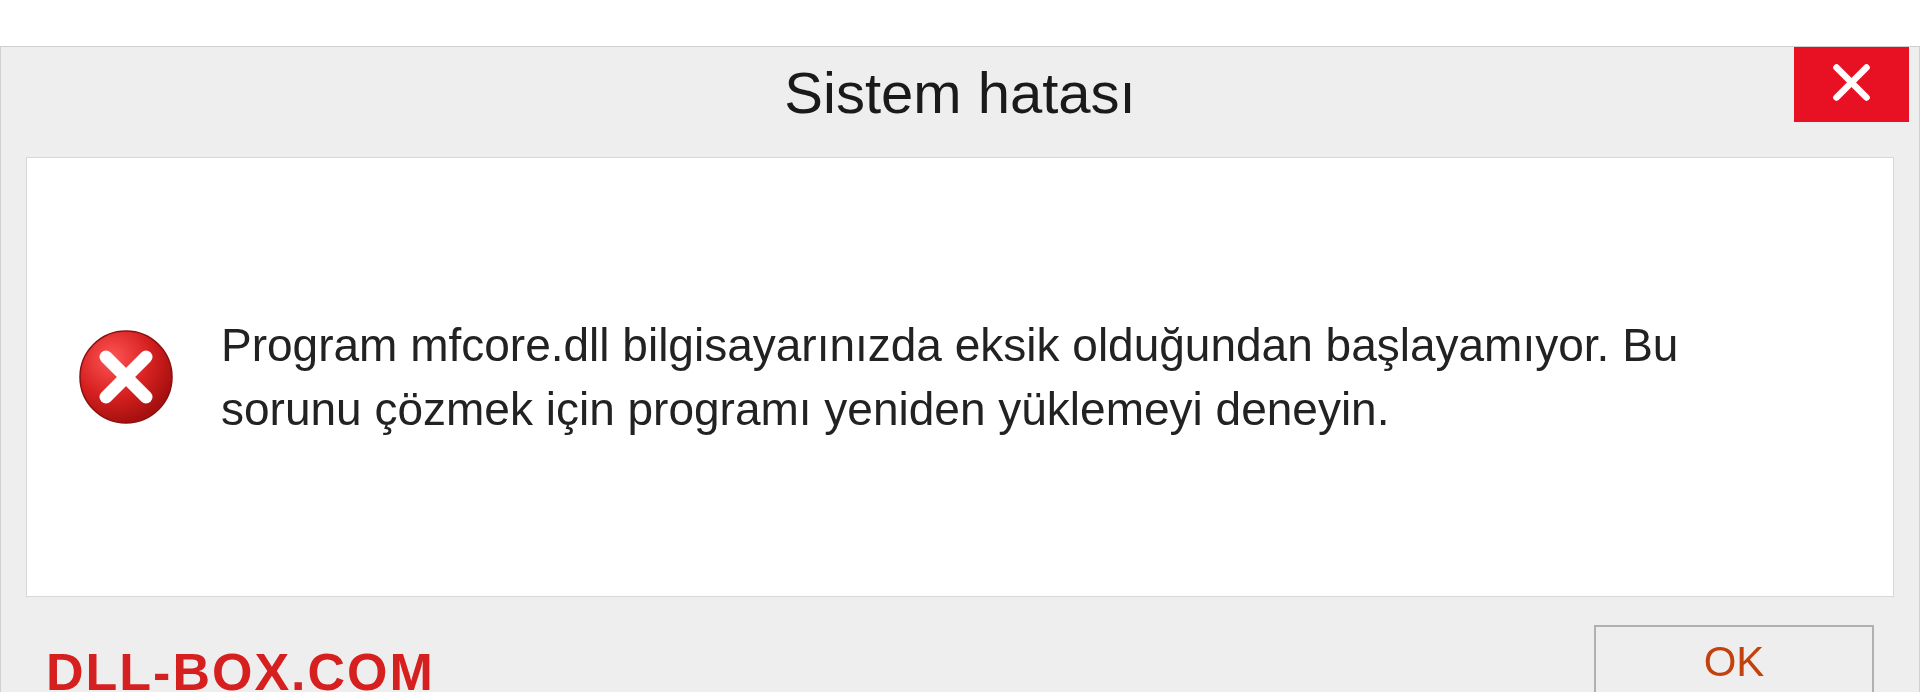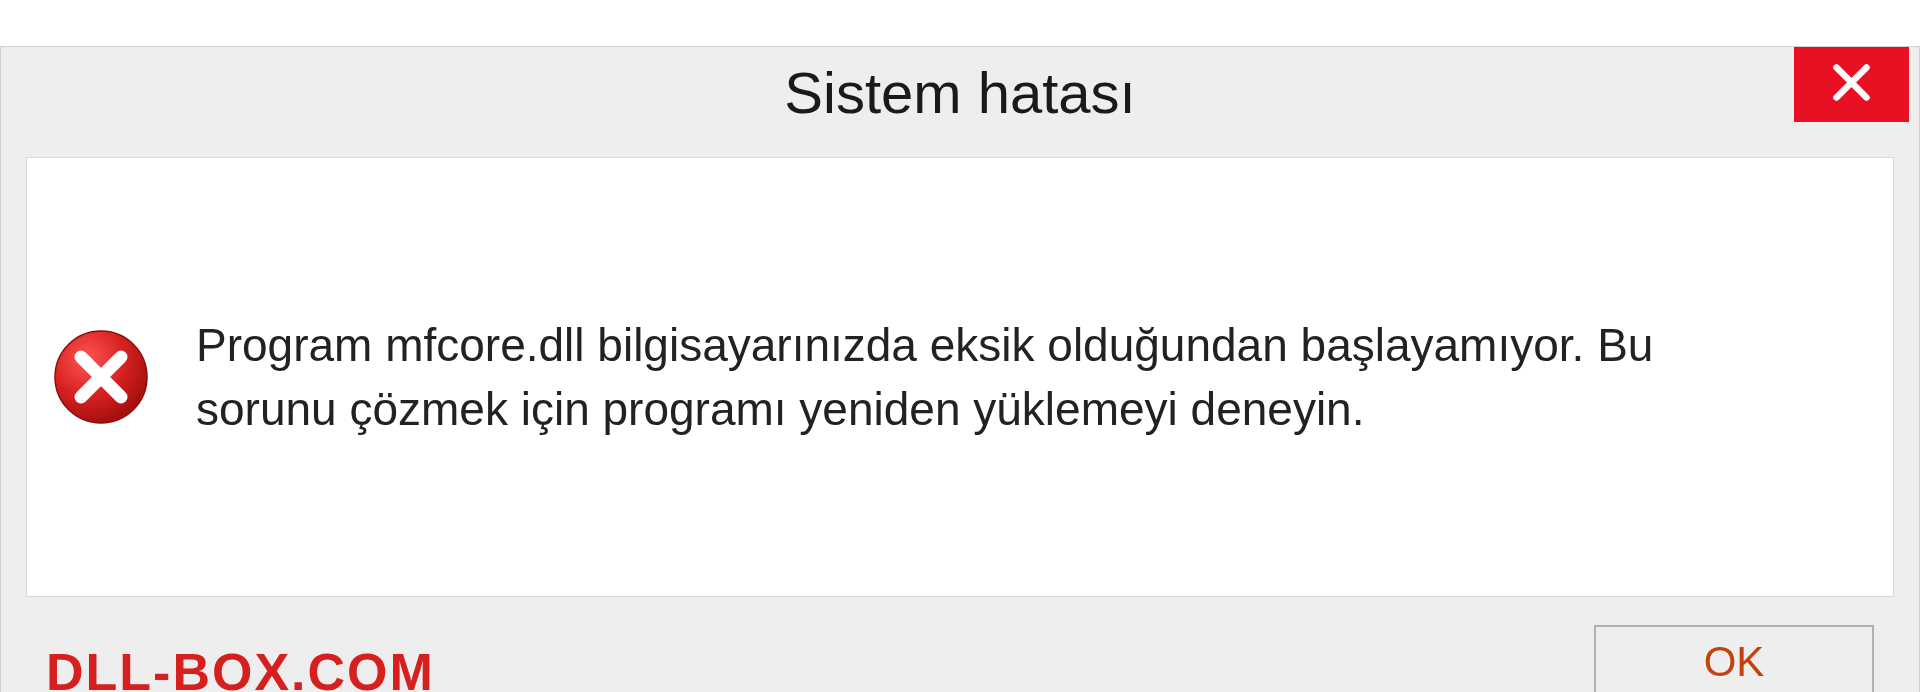--- a/index.html
+++ b/index.html
@@ -52,21 +52,21 @@
       width: 45px;
       height: 45px;
     }
     .content-area {
       margin: 20px 25px 15px 25px;
       flex: 1;
       background: #ffffff;
       border: 1px solid #d8d8d8;
       display: flex;
       align-items: center;
-      padding: 40px 24px;
+      padding: 40px 49px;
     }
     .error-icon {
       width: 100px;
       height: 100px;
       flex-shrink: 0;
       margin-right: 45px;
       position: relative;
     }
     .error-icon svg {
       width: 100%;

